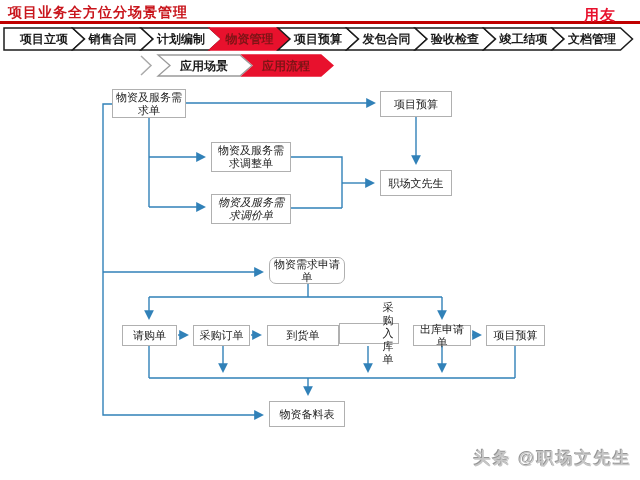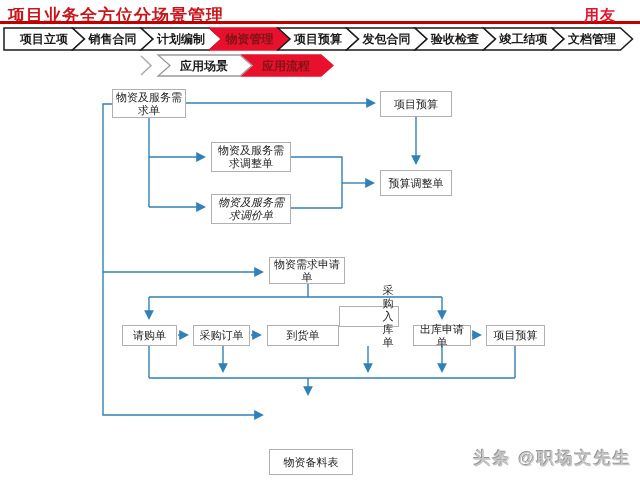--- a/index.html
+++ b/index.html
@@ -1,21 +1,21 @@
 <!DOCTYPE html>
 <html><head>
 <meta charset="utf-8">
 <style>
   html,body{margin:0;padding:0;}
   body{
     width:640px;height:480px;position:relative;background:#ffffff;overflow:hidden;
     font-family:"Liberation Sans","DejaVu Sans",sans-serif;
   }
   .page-title{
-    position:absolute;left:8px;top:4px;font-size:17px;font-weight:bold;
+    position:absolute;left:8px;top:4px;font-size:14px;font-weight:bold;
     color:#c9161d;letter-spacing:1px;z-index:1;
   }
   .red-rule{position:absolute;left:0;top:21px;width:640px;height:3px;background:#c00000;z-index:1;}
   .brand-logo{
     position:absolute;left:584px;top:3px;font-size:15px;font-weight:900;
     color:#e8112d;letter-spacing:1px;z-index:2;line-height:24px;
   }
   .nav-svg{position:absolute;left:0;top:27px;z-index:3;}
   .subnav-svg{position:absolute;left:0;top:54px;z-index:3;}
   svg text{font-family:"Liberation Sans","DejaVu Sans",sans-serif;}
@@ -117,24 +117,24 @@
   <path class="edge" d="M149,346 V378 M515,346 V378 M149,378 H515"></path>
   <path class="edge" d="M223,346 V371" marker-end="url(#arr)"></path>
   <path class="edge" d="M368,346 V371" marker-end="url(#arr)"></path>
   <path class="edge" d="M442,346 V371" marker-end="url(#arr)"></path>
   <path class="edge" d="M308,378 V394" marker-end="url(#arr)"></path>
 </svg>
 
 <div class="flow-node" style="left:112px;top:89px;width:74px;height:29px;">物资及服务需求单</div>
 <div class="flow-node" style="left:380px;top:91px;width:72px;height:26px;">项目预算</div>
 <div class="flow-node" style="left:211px;top:142px;width:80px;height:30px;">物资及服务需求调整单</div>
-<div class="flow-node" style="left:380px;top:170px;width:72px;height:26px;">预算调整单</div>
+<div class="flow-node" style="left:380px;top:170px;width:72px;height:26px;">职场文先生</div>
 <div class="flow-node" style="left:211px;top:194px;width:80px;height:30px;font-style:italic;">物资及服务需求调价单</div>
-<div class="flow-node" style="left:269px;top:257px;width:76px;height:27px;">物资需求申请单</div>
+<div class="flow-node" style="left:269px;top:257px;width:76px;height:27px;border-radius:7px;">物资需求申请单</div>
 <div class="flow-node" style="left:122px;top:325px;width:55px;height:21px;">请购单</div>
 <div class="flow-node" style="left:193px;top:325px;width:57px;height:21px;">采购订单</div>
 <div class="flow-node" style="left:267px;top:325px;width:72px;height:21px;">到货单</div>
-<div class="flow-node" style="left:339px;top:306px;width:60px;height:21px;padding-left:39px;">采购入库单</div>
+<div class="flow-node" style="left:339px;top:323px;width:60px;height:21px;padding-left:39px;">采购入库单</div>
 <div class="flow-node" style="left:413px;top:325px;width:58px;height:21px;">出库申请单</div>
 <div class="flow-node" style="left:486px;top:325px;width:59px;height:21px;">项目预算</div>
-<div class="flow-node" style="left:269px;top:401px;width:84px;height:26px;margin-top:48px;">物资备料表</div>
+<div class="flow-node" style="left:269px;top:401px;width:76px;height:26px;">物资备料表</div>
 
 <div class="watermark">头条 @职场文先生</div>
 
 </body></html>

